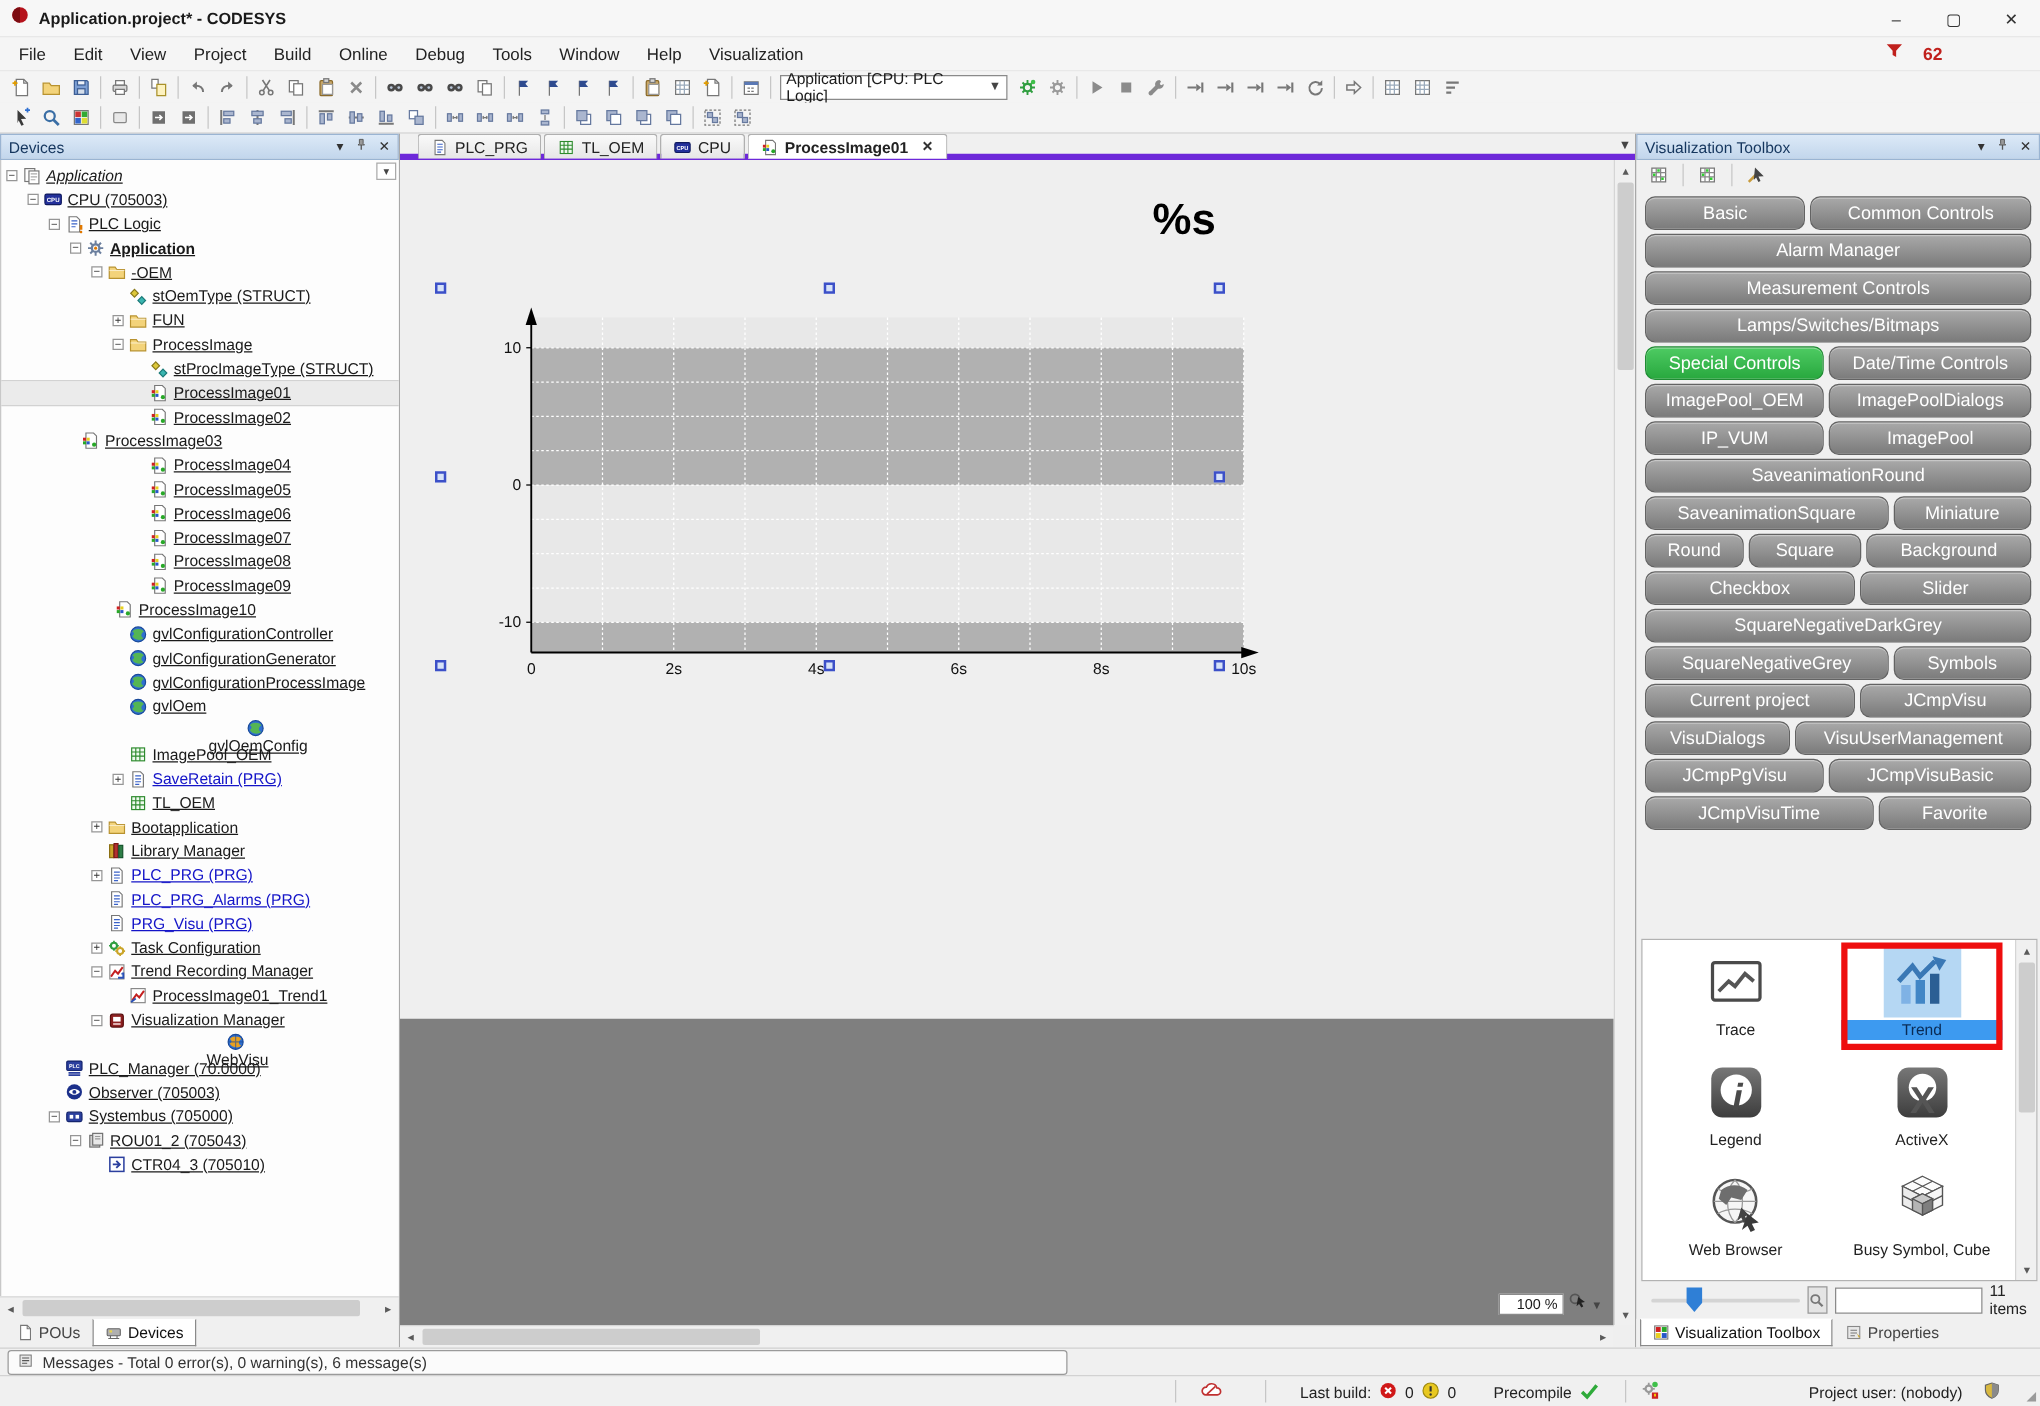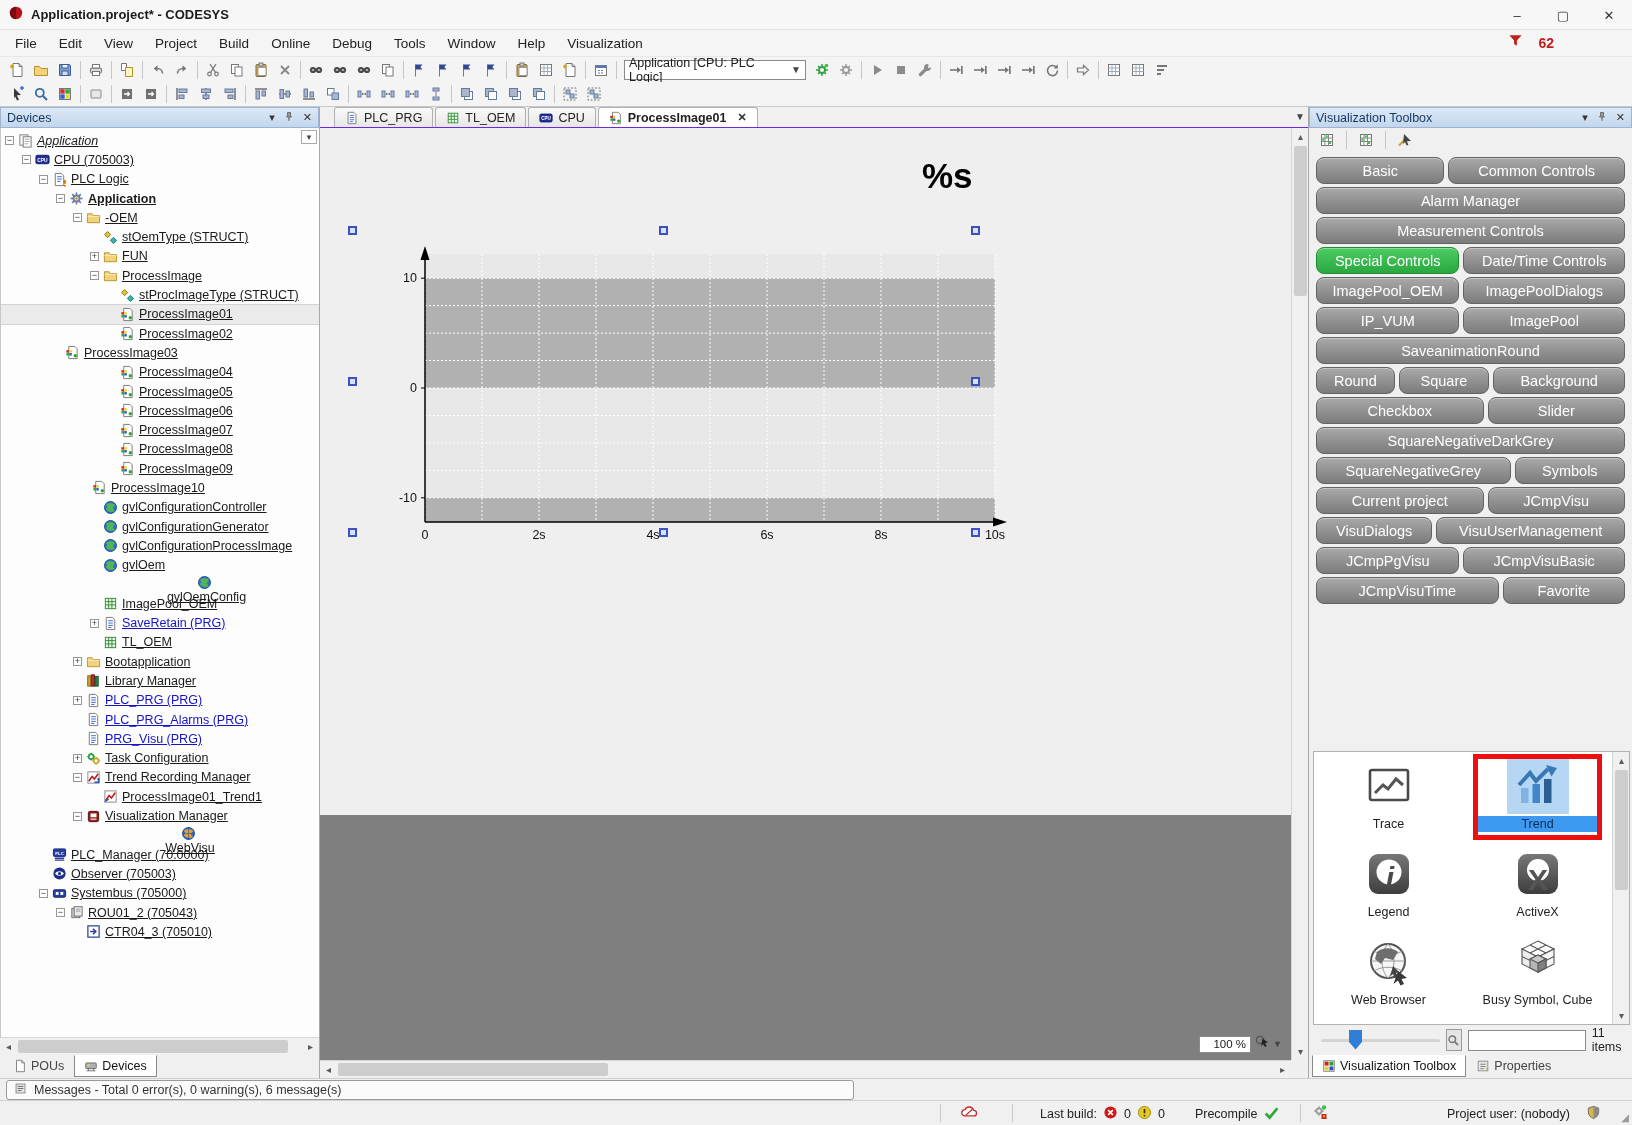--- a/index.html
+++ b/index.html
@@ -41,21 +41,21 @@
   .hscroll{height:18px;background:#f0f0f0;border-top:1px solid #d8d8d8;position:relative;flex:none;}
   .sarrow{position:absolute;top:0;width:17px;height:17px;display:flex;align-items:center;justify-content:center;
           color:#5a5a5a;font-size:10px;}
   .sthumb{position:absolute;top:2px;height:13px;background:#cdcdcd;border-radius:2px;}
   .btabs{height:23px;display:flex;align-items:flex-start;padding-left:3px;background:#f0f0f0;flex:none;}
   .btab{display:flex;align-items:center;gap:4px;font-size:12.5px;padding:2px 9px;height:22px;color:#444;
         border:1px solid transparent;}
   .btab.active{background:#fff;border:1px solid #8a8a8a;border-top-color:#fff;color:#111;}
   
   .editor{position:relative;flex:1;height:100%;display:flex;flex-direction:column;background:#efefef;}
-  .etabbar{height:21px;background:#f0f0f0;border-bottom:1px solid #6d28d9;display:flex;
+  .etabbar{height:21px;background:#f0f0f0;border-bottom:5px solid #6d28d9;display:flex;
            padding-left:14px;position:relative;flex:none;}
   .etab{display:flex;align-items:center;gap:5px;height:20px;padding:0 10px;font-size:12.5px;
         background:linear-gradient(#fafafa,#e6e6e6);border:1px solid #b0b0b0;border-bottom:none;
         border-radius:3px 3px 0 0;margin-right:2px;color:#222;}
   .etab.active{background:#fff;font-weight:bold;}
   .etab .x{margin-left:6px;font-size:11px;color:#333;font-weight:bold;}
   .etabdrop{position:absolute;right:3px;top:4px;color:#444;font-size:10px;}
   .econtent{position:relative;flex:1;}
   .canvas{position:absolute;left:0;top:0;right:17px;height:687px;background:#efefef;}
   .voidarea{position:absolute;left:0;top:687px;right:17px;bottom:18px;background:#7f7f7f;}
@@ -1171,20 +1171,25 @@
             <div class="catbtn" style="flex: 100 1 0px;">
               <span>Alarm Manager</span>
             </div>
           </div>
           <div class="catrow">
             <div class="catbtn" style="flex: 100 1 0px;">
               <span>Measurement Controls</span>
             </div>
           </div>
           <div class="catrow">
+            <div class="catbtn" style="flex: 100 1 0px;">
+              <span>Lamps/Switches/Bitmaps</span>
+            </div>
+          </div>
+          <div class="catrow">
             <div class="catbtn special" style="flex: 47 1 0px;">
               <span>Special Controls</span>
               <div class="redframe" style="inset: -6px;"></div>
             </div>
             <div class="catbtn" style="flex: 53 1 0px;">
               <span>Date/Time Controls</span>
             </div>
           </div>
           <div class="catrow">
             <div class="catbtn" style="flex: 47 1 0px;">
@@ -1198,20 +1203,28 @@
             <div class="catbtn" style="flex: 47 1 0px;">
               <span>IP_VUM</span>
             </div>
             <div class="catbtn" style="flex: 53 1 0px;">
               <span>ImagePool</span>
             </div>
           </div>
           <div class="catrow">
             <div class="catbtn" style="flex: 100 1 0px;">
               <span>SaveanimationRound</span>
+            </div>
+          </div>
+          <div class="catrow">
+            <div class="catbtn" style="flex: 64 1 0px;">
+              <span>SaveanimationSquare</span>
+            </div>
+            <div class="catbtn" style="flex: 36 1 0px;">
+              <span>Miniature</span>
             </div>
           </div>
           <div class="catrow">
             <div class="catbtn" style="flex: 26 1 0px;">
               <span>Round</span>
             </div>
             <div class="catbtn" style="flex: 30 1 0px;">
               <span>Square</span>
             </div>
             <div class="catbtn" style="flex: 44 1 0px;">

